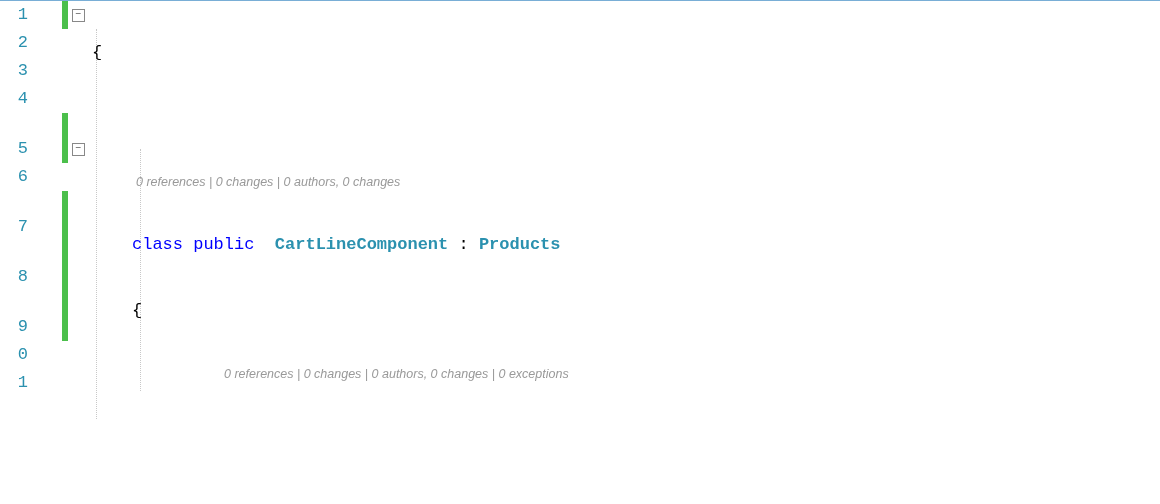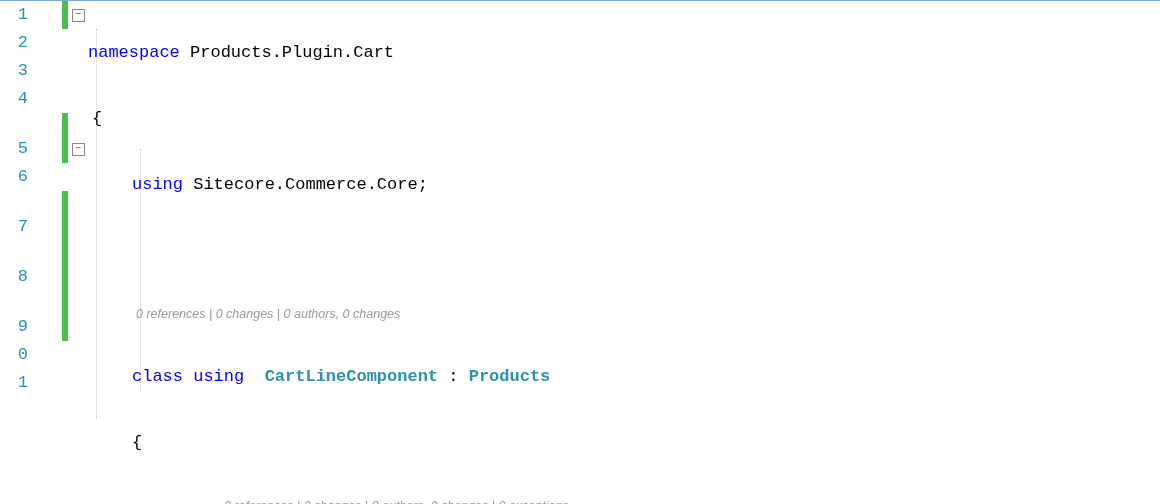--- a/index.html
+++ b/index.html
@@ -159,26 +159,24 @@
     <div class="fbox"></div>
     <div class="fbox"></div>
     <div class="fbox"></div>
   </div>
 
   <div class="code-wrap">
     <div class="vguide" style="left:8px; top:28px; height:390px;"></div>
     <div class="vguide" style="left:52px; top:148px; height:242px;"></div>
 
     <div class="code codeblock">
-      <div class="row ind1"><span class="kw">namespace</span><span class="plain"> Products.Plugin.Cart</span></div>
       <div class="row" style="padding-left:4px"><span class="plain">{</span></div>
-      <div class="row ind2"><span class="kw">using</span><span class="plain"> Sitecore.Commerce.Core;</span></div>
       <div class="row"></div>
       <div class="lens ind2">0 references | 0 changes | 0 authors, 0 changes</div>
-      <div class="row ind2"><span class="kw">class</span><span> </span><span class="kw">using</span><span>  </span><span class="type">CartLineComponent</span><span class="plain"> : </span><span class="type">Products</span></div>
+      <div class="row ind2"><span class="kw">class</span><span> </span><span class="kw">public</span><span>  </span><span class="type">CartLineComponent</span><span class="plain"> : </span><span class="type">Products</span></div>
       <div class="row ind2"><span class="plain">{</span></div>
       <div class="lens ind4">0 references | 0 changes | 0 authors, 0 changes | 0 exceptions</div>
       
       
       
       
       
       
       
     </div>

